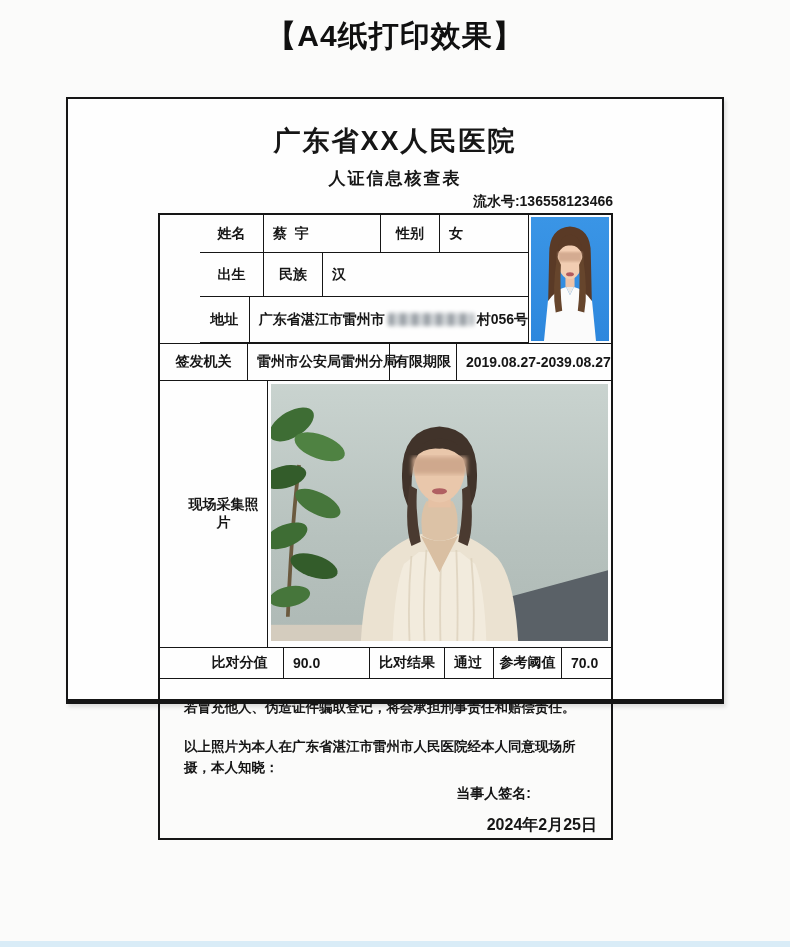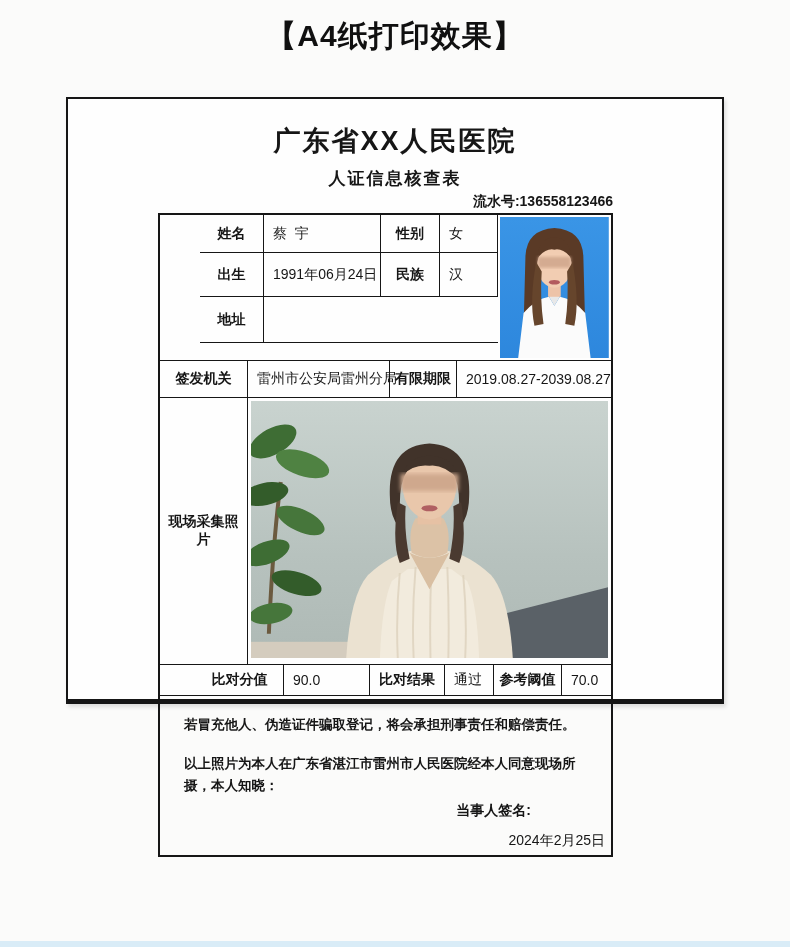--- a/index.html
+++ b/index.html
@@ -24,38 +24,38 @@
   .serial-row{width:455px;margin:3px 0 2px 90px;text-align:right;font-size:14px;font-weight:600;}
   .form-table{
     width:455px;margin-left:90px;box-sizing:border-box;
     border:2px solid #161616;font-size:14px;
   }
   .tr{display:flex;align-items:stretch;}
   .bb{border-bottom:1.5px solid #161616;}
   .cell{box-sizing:border-box;display:flex;align-items:center;}
   .cell.br{border-right:1.5px solid #161616;}
   .lbl{justify-content:center;font-weight:700;text-align:center;padding:0 2px;}
-  .val{padding-left:9px;font-weight:400;white-space:pre;}
+  .val{padding-left:9px;font-weight:700;white-space:pre;}
   .upper{display:flex;border-bottom:1.5px solid #161616;}
   .upper-left{width:329px;padding-left:40px;}
   .photo-cell{width:124px;padding:2px;box-sizing:border-box;display:flex;}
   .photo-cell svg{width:100%;height:100%;}
   .blur-box{
     display:inline-block;height:13px;border-radius:2px;margin:0 3px;vertical-align:-2px;
     background:repeating-linear-gradient(90deg,#9aa0a6 0 6px,#cfd3d6 6px 12px);
     filter:blur(2px);
   }
   .blur-address{width:86px;}
   .blur-id{width:58px;opacity:.65;background:repeating-linear-gradient(90deg,#aeb4b9 0 5px,#dfe2e4 5px 10px);}
   .live-photo-cell{padding:3px 3px 6px 3px;}
   .live-photo-cell svg{width:100%;height:100%;display:block;}
   .statement-cell{position:relative;height:159px;box-sizing:border-box;padding:18px 24px 0 24px;font-weight:600;font-size:13.5px;}
   .statement-cell p{margin:0 0 17px 0;line-height:1.6;}
   .signature-line{position:absolute;right:80px;top:106px;font-weight:700;font-size:14px;}
-  .date-line{position:absolute;right:6px;top:136px;font-weight:400;font-size:14px;}
+  .date-line{position:absolute;right:14px;top:136px;font-weight:700;font-size:16px;}
 </style>
 </head>
 <body>
 
 <div class="page-heading">【A4纸打印效果】</div>
 
 <div class="sheet">
   <div class="hospital-name">广东省XX人民医院</div>
   <div class="form-title">人证信息核查表</div>
   <div class="serial-row">流水号:136558123466</div>
@@ -67,27 +67,29 @@
 
         <div class="tr bb" style="height:37px;">
           <div class="cell lbl br" style="width:64px;">姓名</div>
           <div class="cell val br" style="width:117px;">蔡  宇</div>
           <div class="cell lbl br" style="width:59px;">性别</div>
           <div class="cell val br" style="flex:1;">女</div>
         </div>
 
         <div class="tr bb" style="height:43px;">
           <div class="cell lbl br" style="width:64px;">出生</div>
-          <div class="cell val br" style="width:117px;">1991年06月24日</div>
           <div class="cell lbl br" style="width:59px;">民族</div>
           <div class="cell val br" style="flex:1;">汉</div>
         </div>
 
         <div class="tr bb" style="height:45px;">
           <div class="cell lbl br" style="width:64px;">地址</div>
+          <div class="cell val br" style="flex:1;">
+            <span>广东省湛江市雷州市</span><span class="blur-box blur-address"></span><span>村056号</span>
+          </div>
         </div>
 
 
       </div>
 
       <div class="photo-cell">
 
         <svg viewBox="0 0 120 156" preserveAspectRatio="none" role="img">
           <defs>
             <linearGradient id="idbg" x1="0" y1="0" x2="0" y2="1">
@@ -121,21 +123,21 @@
       </div>
     </div>
 
     <div class="tr bb" style="height:36px;">
       <div class="cell lbl br" style="width:88px;">签发机关</div>
       <div class="cell val br" style="width:142px;">雷州市公安局雷州分局</div>
       <div class="cell lbl br" style="width:67px;">有限期限</div>
       <div class="cell val" style="flex:1;">2019.08.27-2039.08.27</div>
     </div>
 
-    <div class="tr bb" style="height:266px;">
+    <div class="tr bb" style="height:266px;padding-left:20px;">
       <div class="cell lbl br" style="width:88px;">现场采集照片</div>
       <div class="cell live-photo-cell" style="flex:1;">
 
         <svg viewBox="0 0 360 254" preserveAspectRatio="none" role="img">
           <defs>
             <linearGradient id="wall" x1="0" y1="0" x2="0" y2="1">
               <stop offset="0" stop-color="#c9d3cf"></stop>
               <stop offset="0.6" stop-color="#b7c2be"></stop>
               <stop offset="1" stop-color="#aeb9b5"></stop>
             </linearGradient>

